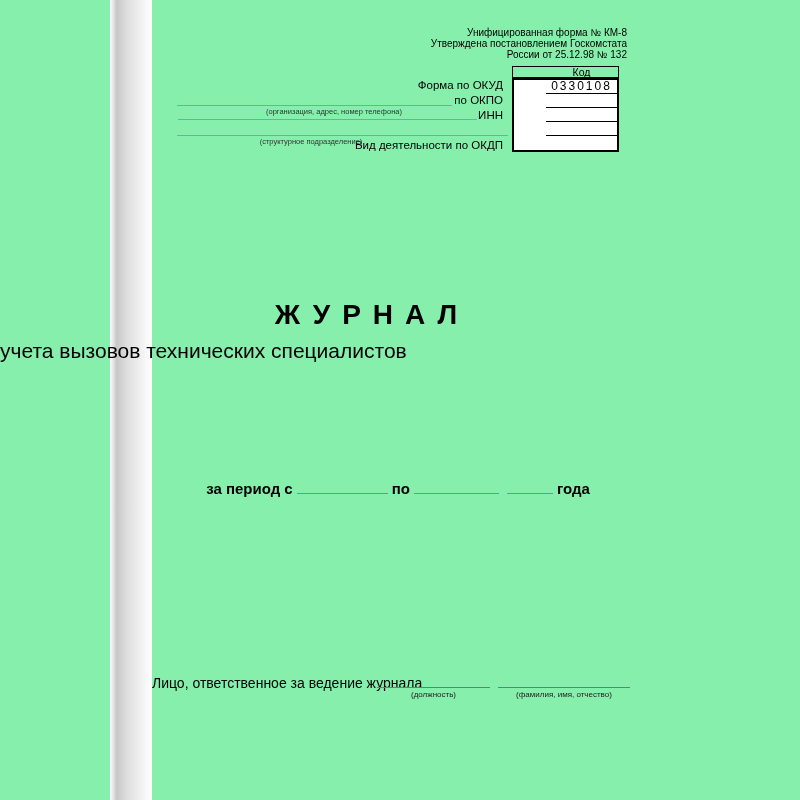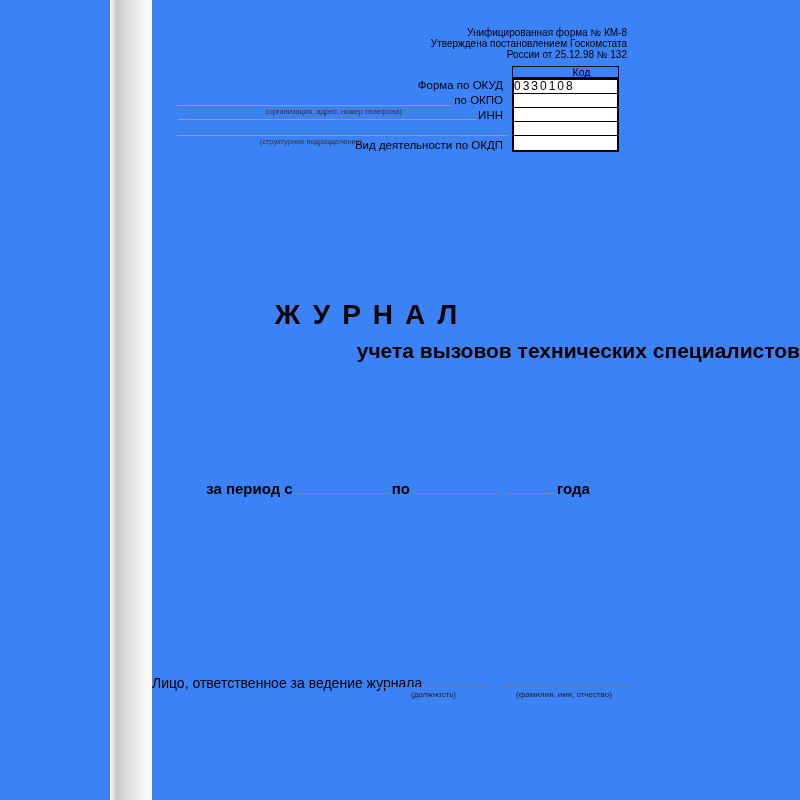--- a/index.html
+++ b/index.html
@@ -1,21 +1,21 @@
 <!DOCTYPE html>
 <html><head>
 <meta charset="utf-8">
 <style>
   html, body { margin: 0; padding: 0; }
   body { background: #ffffff; }
   #page {
     position: relative;
     width: 800px;
     height: 800px;
-    background: #3b82f6;
+    background: #86efac;
     font-family: "Liberation Sans", sans-serif;
     color: #000;
     overflow: hidden;
   }
   
   .spine {
     position: absolute;
     left: 110px; top: 0;
     width: 42px; height: 800px;
     background: linear-gradient(90deg, #ffffff 0%, #c7c7c7 16%, #dedede 40%, #ffffff 100%);
@@ -39,22 +39,24 @@
     text-align: center;
     font-size: 10.5px;
     padding-left: 32px;
   }
   .code-body { box-sizing: border-box; border: 2px solid #000; background: #fff; }
   .code-row {
     box-sizing: border-box;
     height: 14px;
     line-height: 13px;
     border-bottom: 1px solid #000;
+    text-align: center;
     font-size: 12px;
     letter-spacing: 2px;
+    margin-left: 32px;
   }
   .code-row:last-child { border-bottom: none; }
   
   .fld-label {
     position: absolute;
     right: 297px;
     font-size: 11.5px;
     line-height: 13px;
     white-space: nowrap;
   }
@@ -74,23 +76,23 @@
     text-align: center;
     font-size: 28px;
     font-weight: bold;
     letter-spacing: 12px;
     padding-left: 12px;
     box-sizing: border-box;
   }
   .title-sub {
     position: absolute;
     top: 337px; left: 0; width: 800px;
-    text-align: right;
+    text-align: left;
     font-size: 21px;
-    font-weight: bold;
+    font-weight: normal;
     line-height: 27px;
   }
   
   .period {
     position: absolute;
     top: 480px; left: 0; width: 796px;
     text-align: center;
     font-size: 15px;
     font-weight: bold;
     white-space: nowrap;

